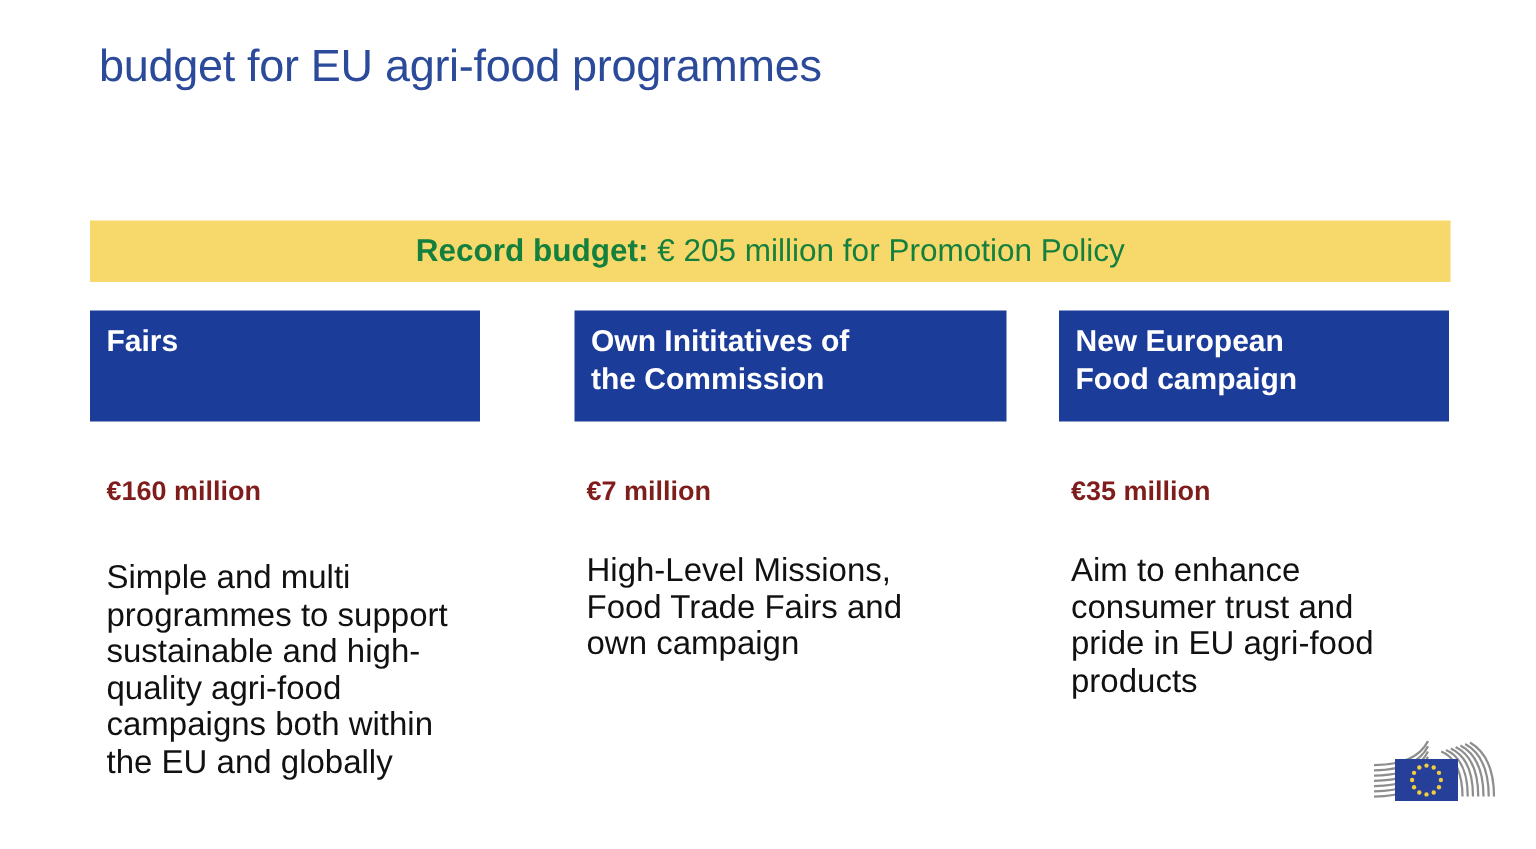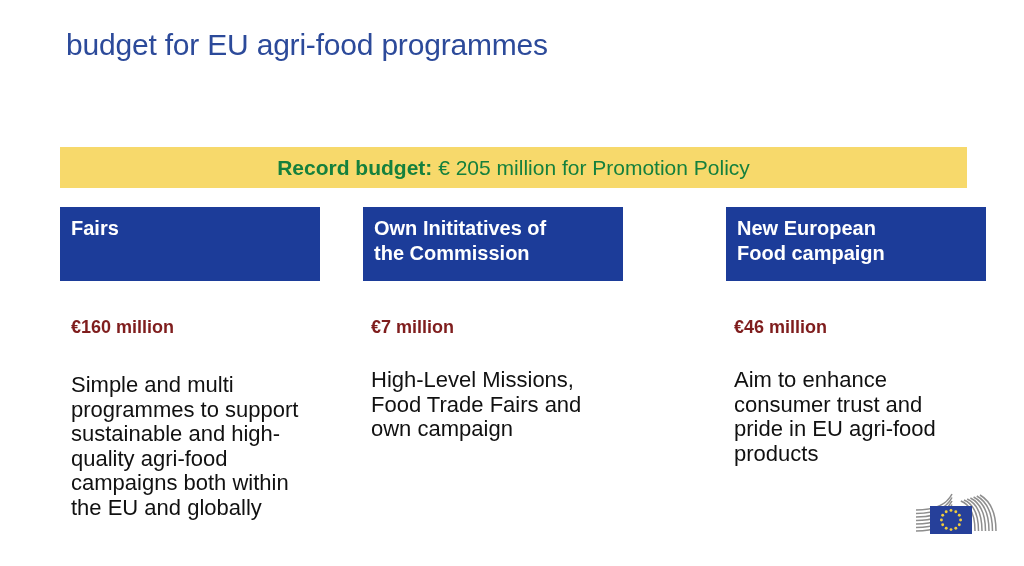--- a/index.html
+++ b/index.html
@@ -68,22 +68,22 @@
   .banner-text .strong {
     font-weight: bold;
   }
 
   
   .col {
     position: absolute;
     top: 207px;
   }
   .col-1 { left: 60px;  width: 260px; }
-  .col-2 { left: 363px; width: 260px; }
-  .col-3 { left: 706px; width: 260px; margin-left: 20px; }
+  .col-2 { left: 383px; width: 288px; }
+  .col-3 { left: 706px; width: 260px; }
 
   .col-head {
     width: 100%;
     height: 74px;
     background: #1c3c99;
     box-sizing: border-box;
     padding: 9px 0 0 11px;
   }
   .col-head-label {
     color: #ffffff;
@@ -159,21 +159,21 @@
     </div>
     <div class="col-amount">€7 million</div>
     <div class="col-body">High-Level Missions, Food Trade Fairs and own campaign</div>
   </div>
 
   <div class="col col-3">
     <div class="col-head">
       <div class="col-head-label">New European
 Food campaign</div>
     </div>
-    <div class="col-amount">€46 million</div>
+    <div class="col-amount">€35 million</div>
     <div class="col-body">Aim to enhance consumer trust and pride in EU agri-food products</div>
   </div>
 
   <div class="ec-logo">
     <svg width="96" height="56" viewBox="0 0 96 56" xmlns="http://www.w3.org/2000/svg">
 
       <g fill="none" stroke="#8e8e8e" stroke-width="1.5">
         <path d="M8,19 C24,19 38,15 44,3"></path>
         <path d="M8,22.5 C24,22.5 38,18.5 44,6.5"></path>
         <path d="M8,26 C24,26 38,22 44,10"></path>

